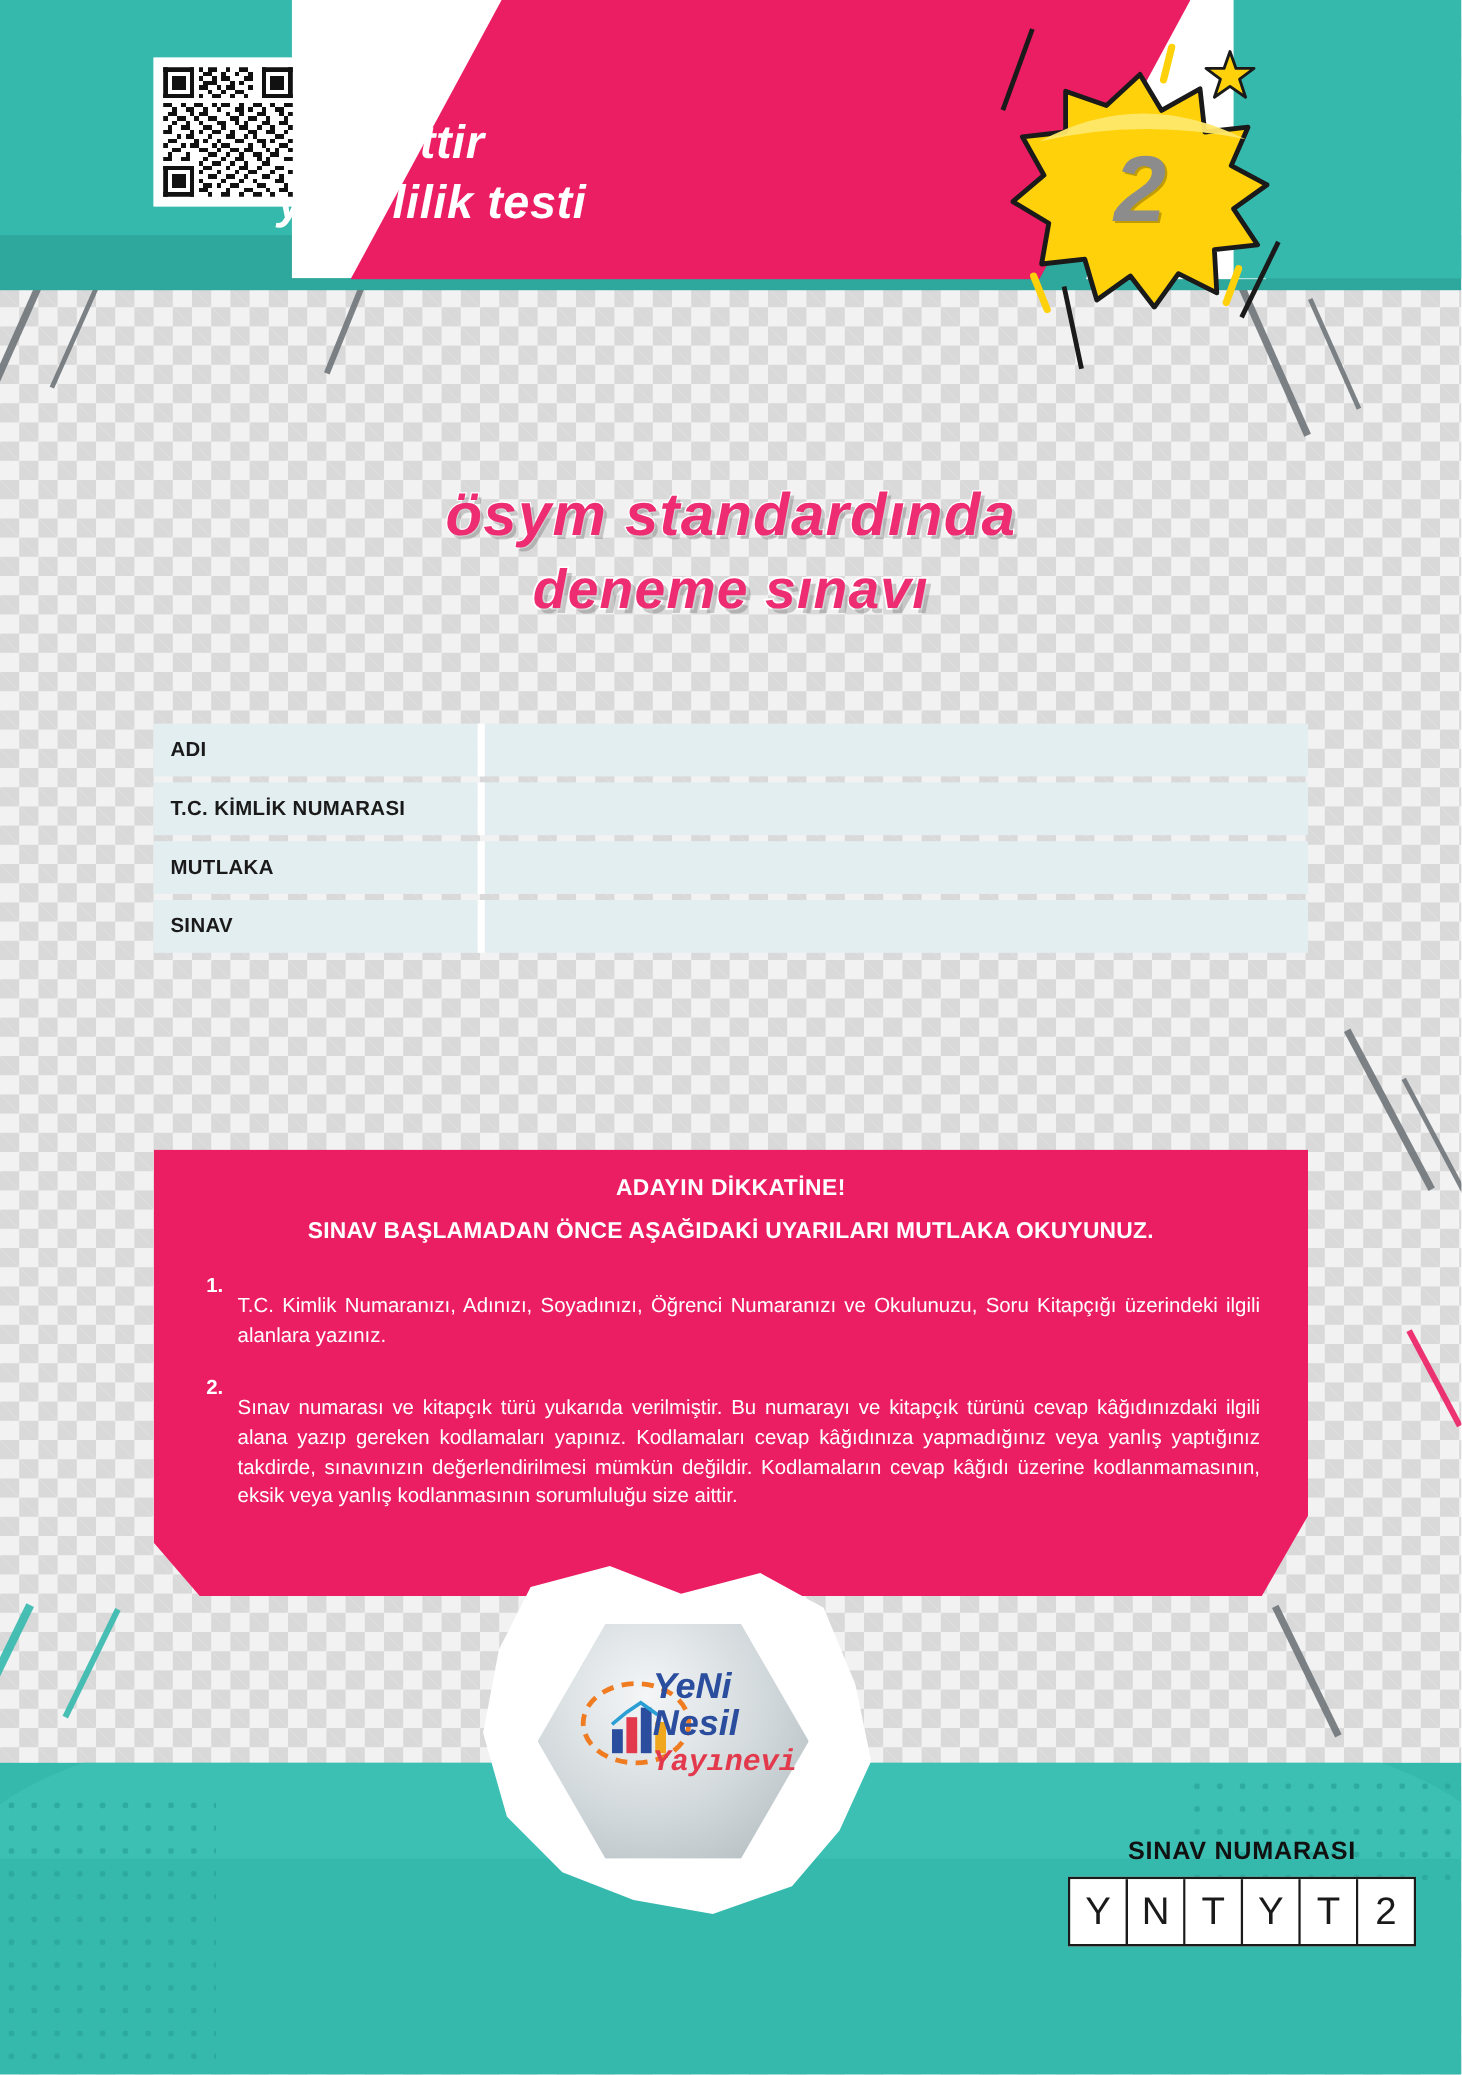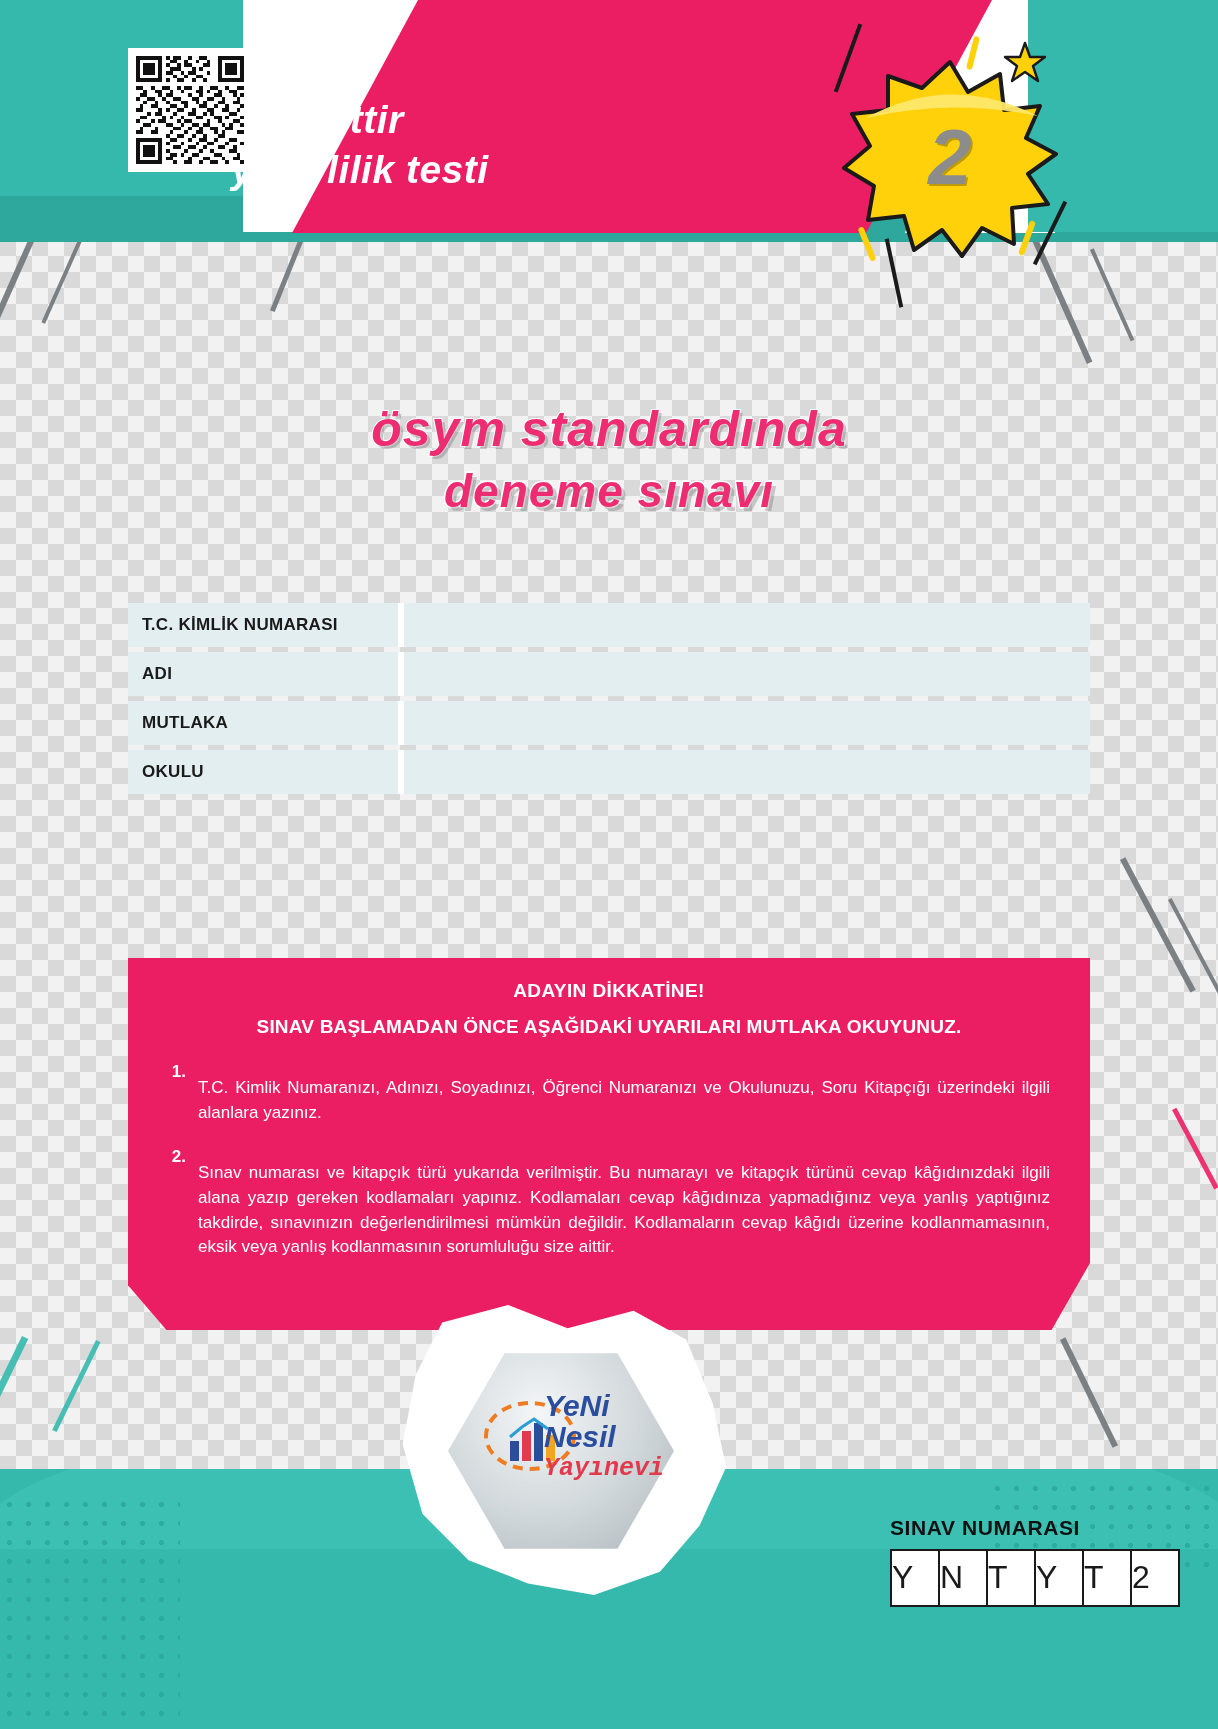--- a/index.html
+++ b/index.html
@@ -296,23 +296,23 @@
   .logo-yayinevi {
     font-size: 25px; font-weight: bold; font-style: italic;
     color: #e23a4c; line-height: 1.1;
     margin-top: 2px;
     font-family: Liberation Mono, monospace;
   }
 
   
   .exam-no {
     position: absolute;
-    right: 38px; bottom: 122px;
+    right: 38px; bottom: 107px;
     width: 290px;
-    text-align: left;
+    text-align: center;
   }
   .exam-no-label {
     font-size: 21px;
     font-weight: bold;
     color: #111111;
     letter-spacing: .6px;
     margin-bottom: 9px;
   }
   .exam-no-boxes {
     display: flex;
@@ -599,33 +599,33 @@
   </div>
 
   <div class="title-wrap">
     <div class="title1">ösym standardında</div>
     <div class="title2">deneme sınavı</div>
   </div>
 
   <table class="info-table">
     <tbody>
       <tr>
-        <td class="info-label">T.C. KİMLİK NUMARASI</td>
+        <td class="info-label">ADI</td>
         <td class="info-value"></td>
       </tr>
       <tr>
-        <td class="info-label">ADI</td>
+        <td class="info-label">T.C. KİMLİK NUMARASI</td>
         <td class="info-value"></td>
       </tr>
       <tr>
         <td class="info-label">MUTLAKA</td>
         <td class="info-value"></td>
       </tr>
       <tr>
-        <td class="info-label">OKULU</td>
+        <td class="info-label">SINAV</td>
         <td class="info-value"></td>
       </tr>
     </tbody>
   </table>
 
   <div class="warn">
     <div class="warn-title">ADAYIN DİKKATİNE!</div>
     <div class="warn-sub">SINAV BAŞLAMADAN ÖNCE AŞAĞIDAKİ UYARILARI MUTLAKA OKUYUNUZ.</div>
     <div class="warn-list">
       <div class="warn-item">

